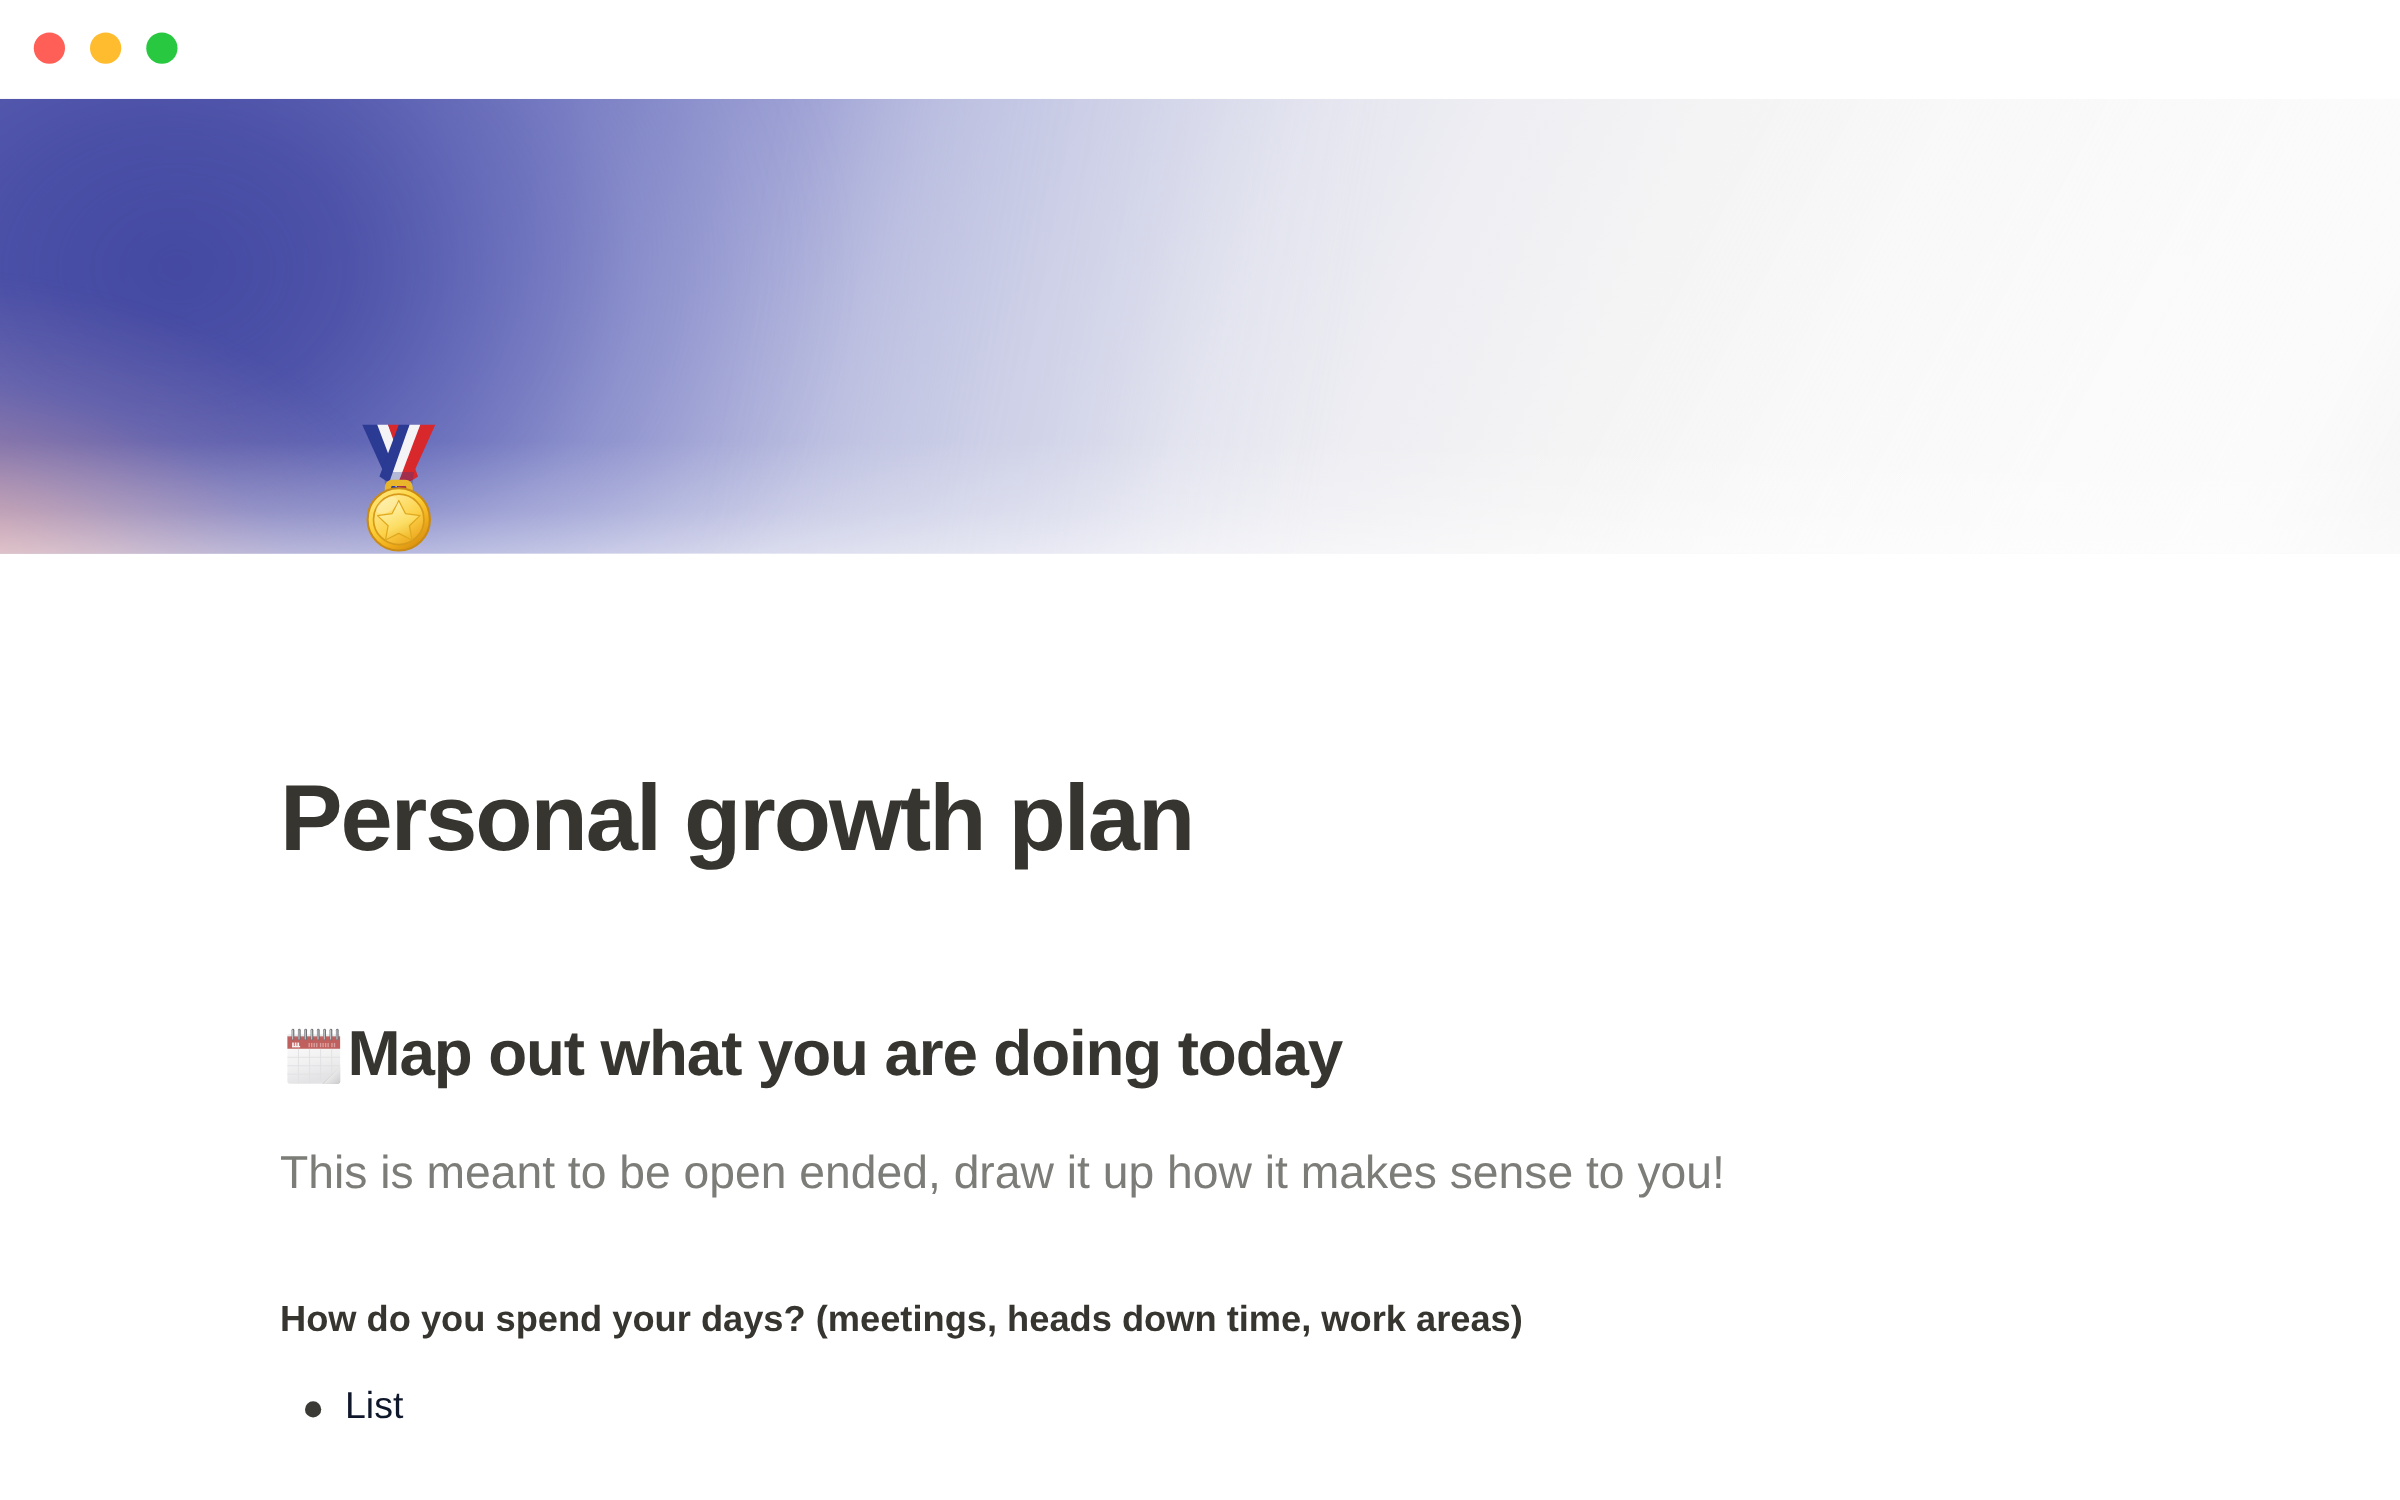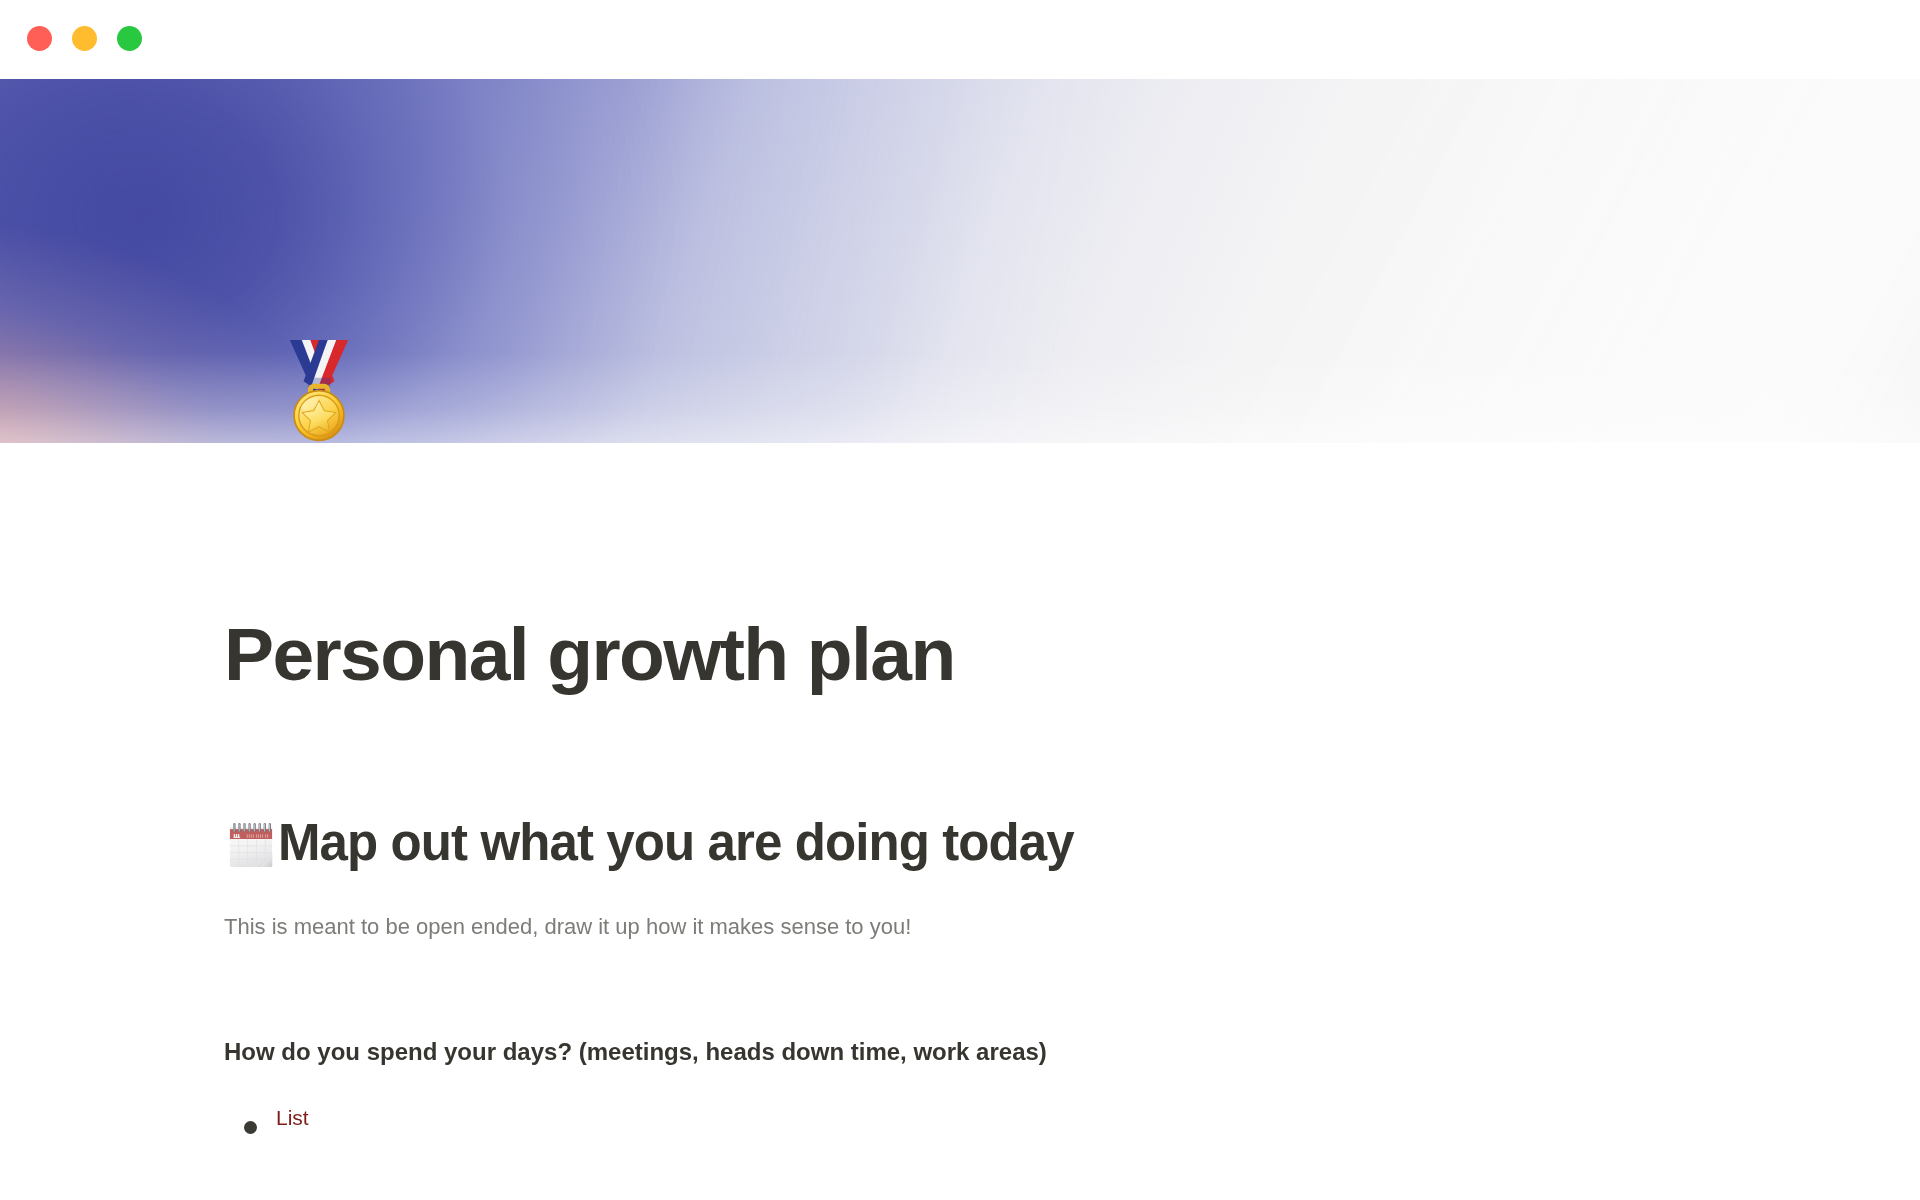--- a/index.html
+++ b/index.html
@@ -231,32 +231,32 @@
     line-height: 1.1;
     font-weight: 700;
     letter-spacing: -0.9px;
     color: #37352f;
   }
 
   .section-subtitle {
     position: absolute;
     top: 468px;
     left: 0;
-    font-size: 22px;
+    font-size: 37px;
     line-height: 1.45;
     font-weight: 400;
     color: #7c7c78;
     white-space: nowrap;
   }
 
   .question-line {
     position: absolute;
     top: 592px;
     left: 0;
-    font-size: 24px;
+    font-size: 29px;
     line-height: 1.45;
     font-weight: 700;
     color: #37352f;
     white-space: nowrap;
   }
 
   .bullet-list {
     position: absolute;
     top: 660px;
     left: 0;
@@ -282,23 +282,23 @@
 
   .bullet-marker .dot {
     width: 13px;
     height: 13px;
     border-radius: 50%;
     background: #3b3a35;
     display: block;
   }
 
   .bullet-text {
-    font-size: 21px;
+    font-size: 30px;
     line-height: 1.45;
-    color: #7f1d1d;
+    color: #0f172a;
     font-weight: 400;
     white-space: nowrap;
     padding-top: 0;
   }
 </style>
 </head>
 <body>
 
 <div class="app-window">
 

